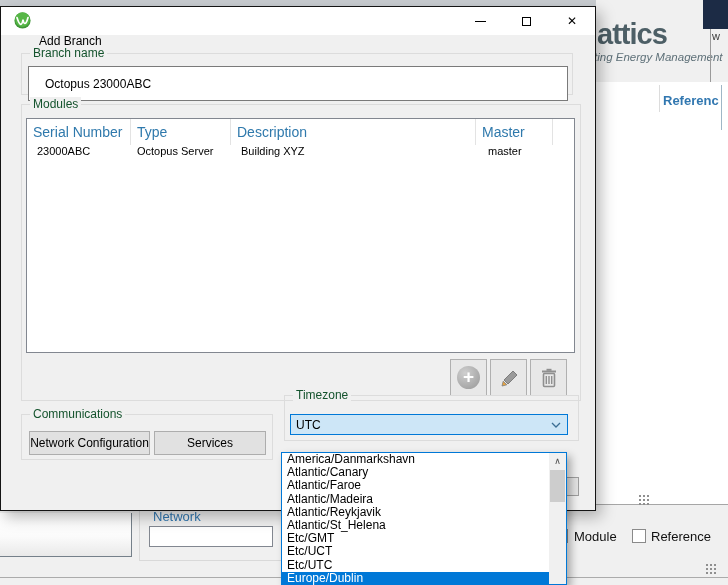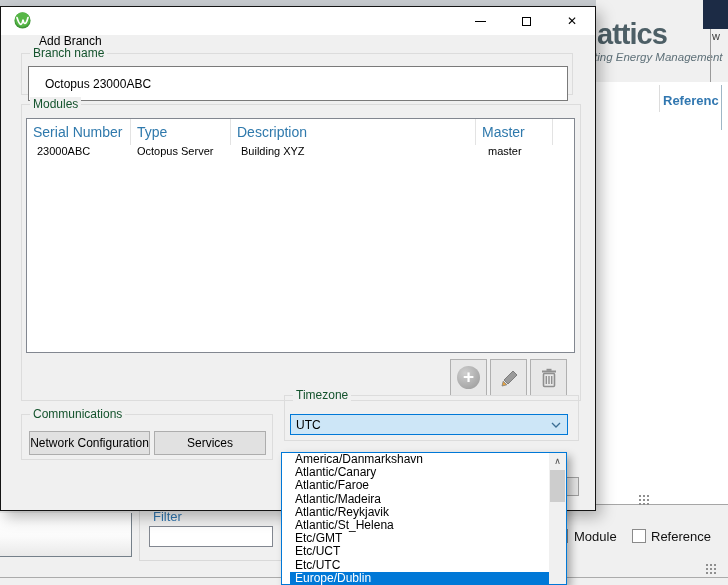--- a/index.html
+++ b/index.html
@@ -75,21 +75,21 @@
   .btn-services{left:132px;width:112px;}
 
   .grp-tz{left:283px;top:388px;width:295px;height:46px;}
   .combo{left:5px;top:18px;width:278px;height:21px;background:var(--combo-bg);border:1px solid var(--selection);display:flex;align-items:center;}
   .combo-text{font-size:12px;padding-left:5px;flex:1;}
   .combo-arrow{width:22px;display:flex;align-items:center;justify-content:center;}
   .hidden-frag{left:530px;top:470px;width:48px;height:19px;background:#E3E3E3;border:1px solid #9E9E9E;}
 
   
   .ddlist{left:281px;top:452px;width:286px;height:133px;background:#fff;border:1px solid var(--selection);z-index:30;box-shadow:4px 4px 8px rgba(0,0,0,.3);}
-  .dd-items{position:absolute;left:0;top:0;right:17px;bottom:0;margin-left:8px;}
+  .dd-items{position:absolute;left:0;top:0;right:17px;bottom:0;}
   .dd-item{height:13.2px;line-height:13.2px;font-size:12px;padding-left:5px;white-space:nowrap;overflow:hidden;color:#000;}
   .dd-item.selected{background:var(--selection);color:#fff;}
   .dd-scroll{position:absolute;right:0;top:0;width:17px;bottom:0;background:#F0F0F0;}
   .dd-up{height:16px;display:flex;align-items:center;justify-content:center;font-size:9px;color:#505050;}
   .dd-thumb{position:absolute;left:1px;right:1px;top:17px;height:32px;background:#CDCDCD;}
 </style>
 </head>
 <body>
 
 <div class="abs bg-root">
@@ -103,21 +103,21 @@
   <div class="abs vline1"></div>
 
   <div class="abs col-sep-a"></div>
   <div class="abs col-sep-b"></div>
   <div class="abs bg-colhdr">Referenc</div>
 
   <div class="abs bg-footer"></div>
   <div class="abs left-panel"></div>
 
   <div class="abs filter-group"></div>
-  <div class="abs filter-label">Filter</div>
+  <div class="abs filter-label">Network</div>
   <input class="abs filter-input" value="" style="">
 
   <div class="abs chk chk-module"></div>
   <div class="abs chk-label lbl-module">Module</div>
   <div class="abs chk chk-reference"></div>
   <div class="abs chk-label lbl-reference">Reference</div>
 
   <div class="abs grip grip-panel"></div>
   <div class="abs grip grip-window"></div>
   <div class="abs bg-bottomline"></div>

